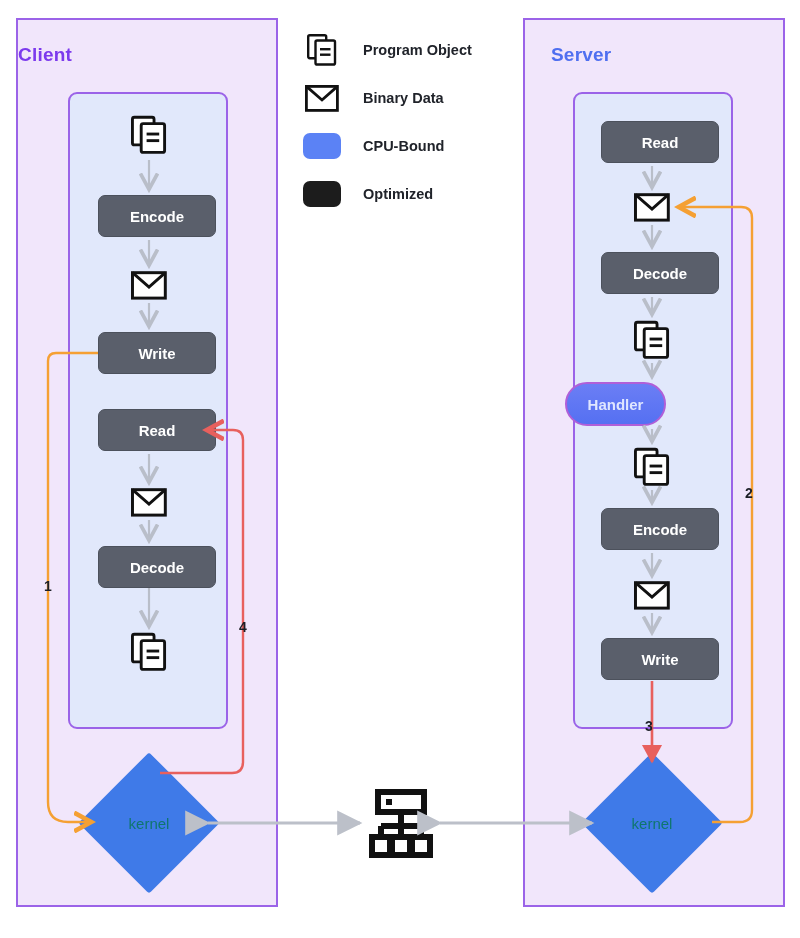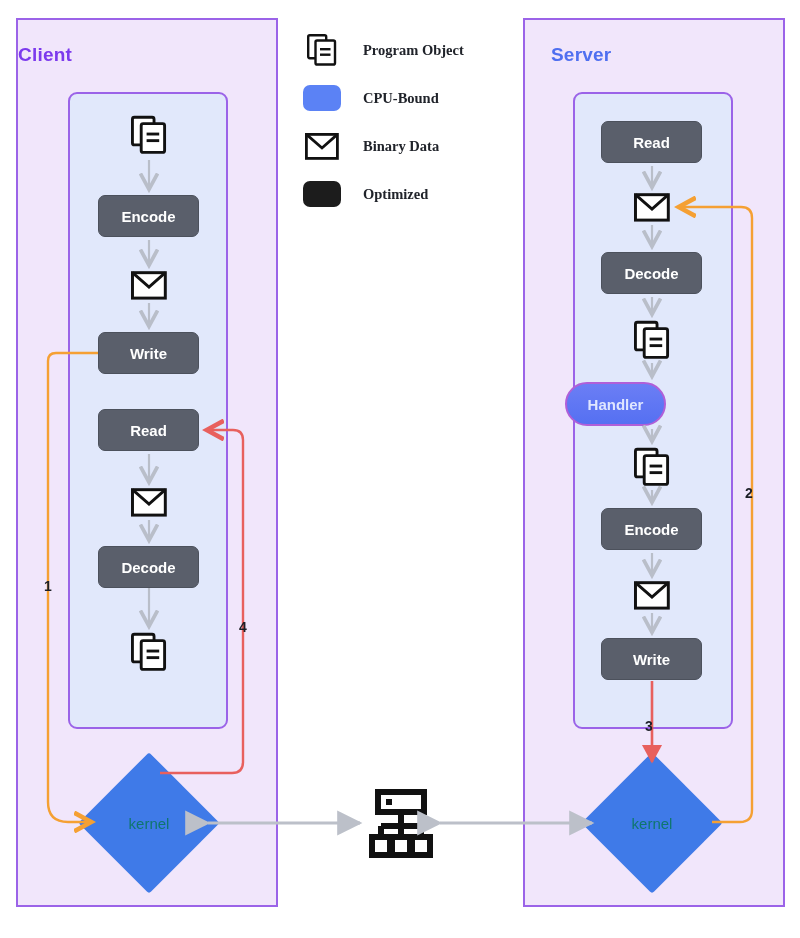--- a/index.html
+++ b/index.html
@@ -21,42 +21,42 @@
   
   .inner{position:absolute;background:#e1e8fb;border:2px solid #9b63e8;
          border-radius:9px;box-sizing:border-box;}
   #inner-client{left:68px;top:92px;width:160px;height:637px;}
   #inner-server{left:573px;top:92px;width:160px;height:637px;}
 
   
   .node{position:absolute;box-sizing:border-box;display:flex;align-items:center;
         justify-content:center;color:#ffffff;font-size:15px;font-weight:bold;}
   .node-proc{background:#5a5f6b;border:1px solid #4c515c;border-radius:7px;
-             width:101px;height:42px;}
+             width:118px;height:42px;}
   .node-handler{background:linear-gradient(180deg,#6b7ef5 0%,#5570f2 100%);
                 border:2px solid #b05fd8;border-radius:22px;
                 width:101px;height:44px;color:#dfe6ff;}
   .node-kernel{width:100px;height:100px;background:#3f7ae8;
                transform:rotate(45deg);border-radius:3px;}
   .kernel-wrap{position:absolute;width:100px;height:100px;}
   .kernel-label{position:absolute;inset:0;display:flex;align-items:center;
                 justify-content:center;color:#0f766e;font-size:15px;font-weight:normal;
                 z-index:3;pointer-events:none;text-align:right;}
 
   
   .glyph{position:absolute;display:block;}
 
   
   #legend{position:absolute;left:303px;top:26px;width:215px;}
   .leg-row{position:relative;height:48px;}
   .leg-ico{position:absolute;left:0;top:50%;transform:translateY(-50%);
            width:38px;height:38px;display:flex;align-items:center;justify-content:center;}
   .leg-swatch{width:38px;height:26px;border-radius:7px;}
   .leg-txt{position:absolute;left:60px;top:50%;transform:translateY(-50%);
-           font-size:14.5px;font-weight:bold;color:#20232a;white-space:nowrap;font-family:Liberation Serif, serif;}
+           font-size:14.5px;font-weight:bold;color:#20232a;white-space:nowrap;}
 
   
   #wires{position:absolute;left:0;top:0;width:800px;height:938px;overflow:visible;}
   .flownum{position:absolute;font-size:14px;font-weight:bold;color:#1c1f26;}
 </style>
 </head>
 <body>
 
 <div id="stage">
 
@@ -79,33 +79,33 @@
           <rect x="8.5" y="6.5" width="19.5" height="24" rx="1.6" fill="#fff" stroke="#111" stroke-width="2.4"></rect>
           <rect x="13" y="14" width="10.5" height="2.4" fill="#111"></rect>
           <rect x="13" y="19.5" width="10.5" height="2.4" fill="#111"></rect>
         </svg>
       </span>
       <span class="leg-txt">Program Object</span>
     </div>
 
     <div class="leg-row">
       <span class="leg-ico">
-        <span class="leg-swatch" style="background:#5b82f5"></span>
-      </span>
-      <span class="leg-txt">CPU-Bound</span>
-    </div>
-
-    <div class="leg-row">
-      <span class="leg-ico">
         <svg width="34" height="27" viewBox="0 0 34 27">
           <rect x="1.4" y="1.4" width="31" height="24" fill="#fff" stroke="#111" stroke-width="2.8"></rect>
           <path d="M1.4 1.4 L17 15 L32.4 1.4" fill="none" stroke="#111" stroke-width="2.8"></path>
         </svg>
       </span>
       <span class="leg-txt">Binary Data</span>
+    </div>
+
+    <div class="leg-row">
+      <span class="leg-ico">
+        <span class="leg-swatch" style="background:#5b82f5"></span>
+      </span>
+      <span class="leg-txt">CPU-Bound</span>
     </div>
 
 
     <div class="leg-row">
       <span class="leg-ico">
         <span class="leg-swatch" style="background:#1c1c1c"></span>
       </span>
       <span class="leg-txt">Optimized</span>
     </div>
 

